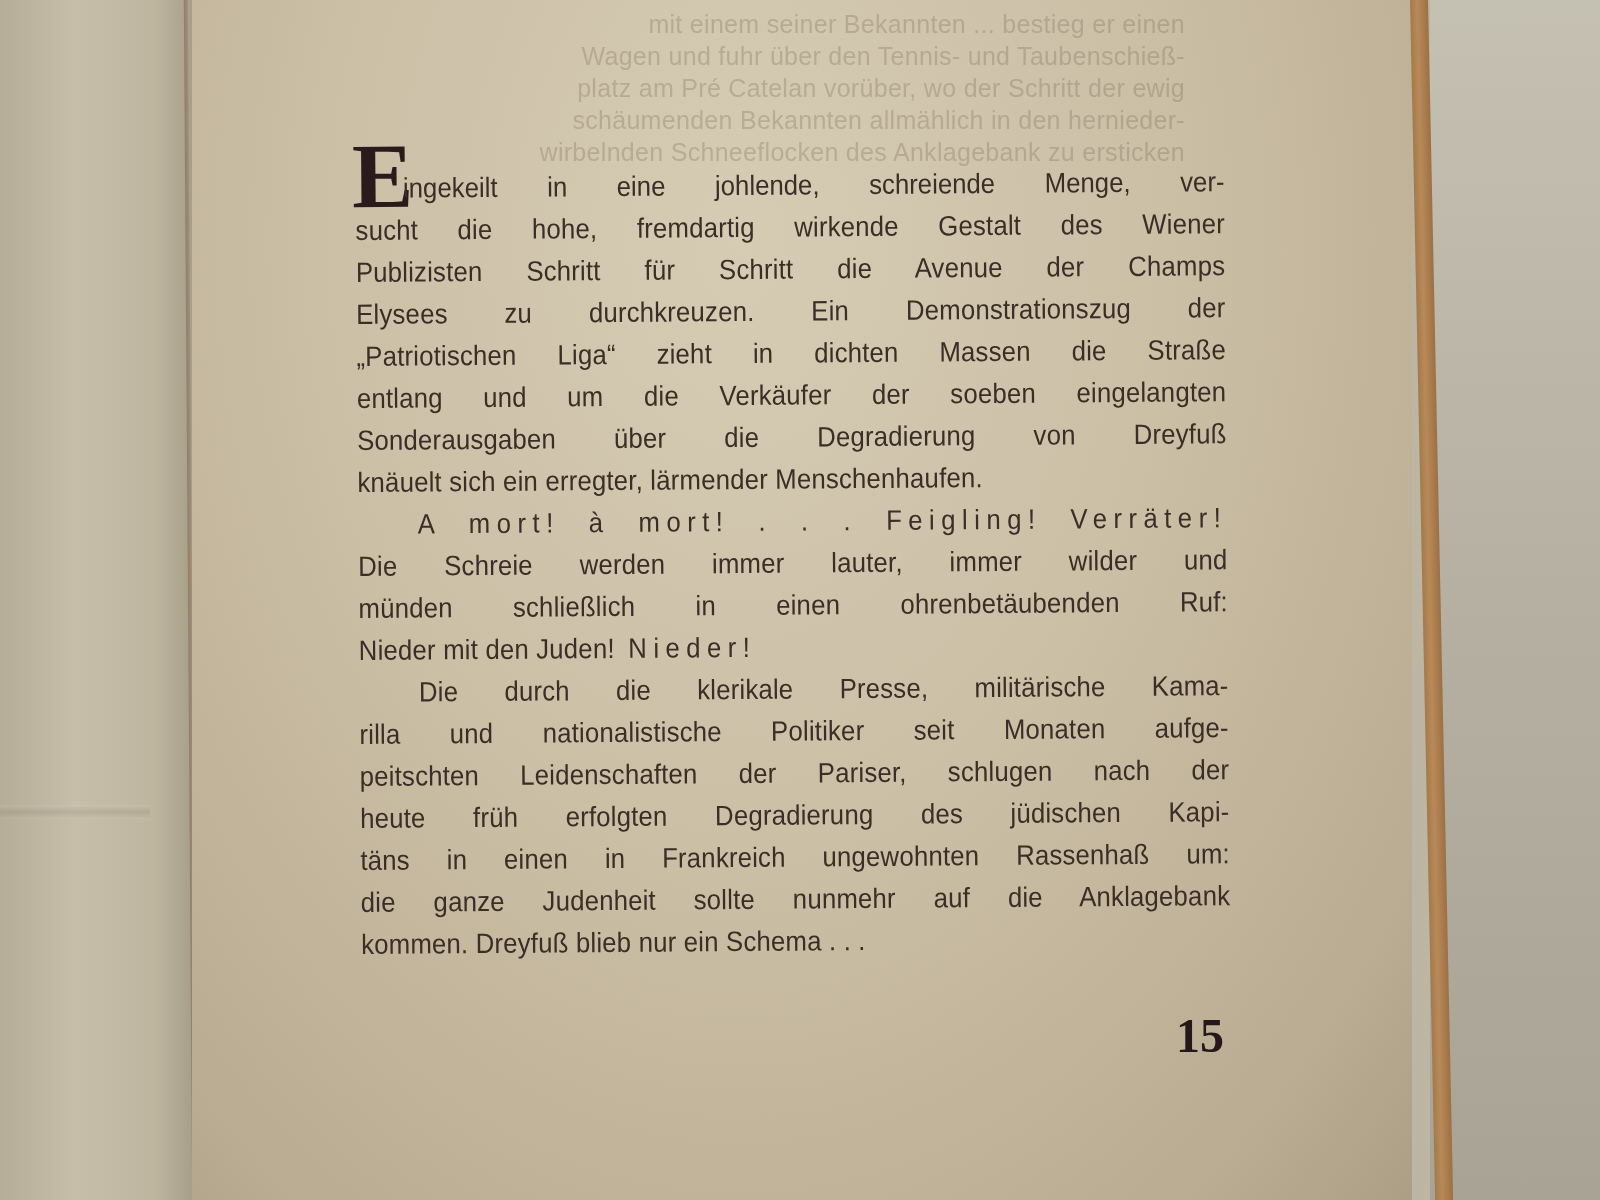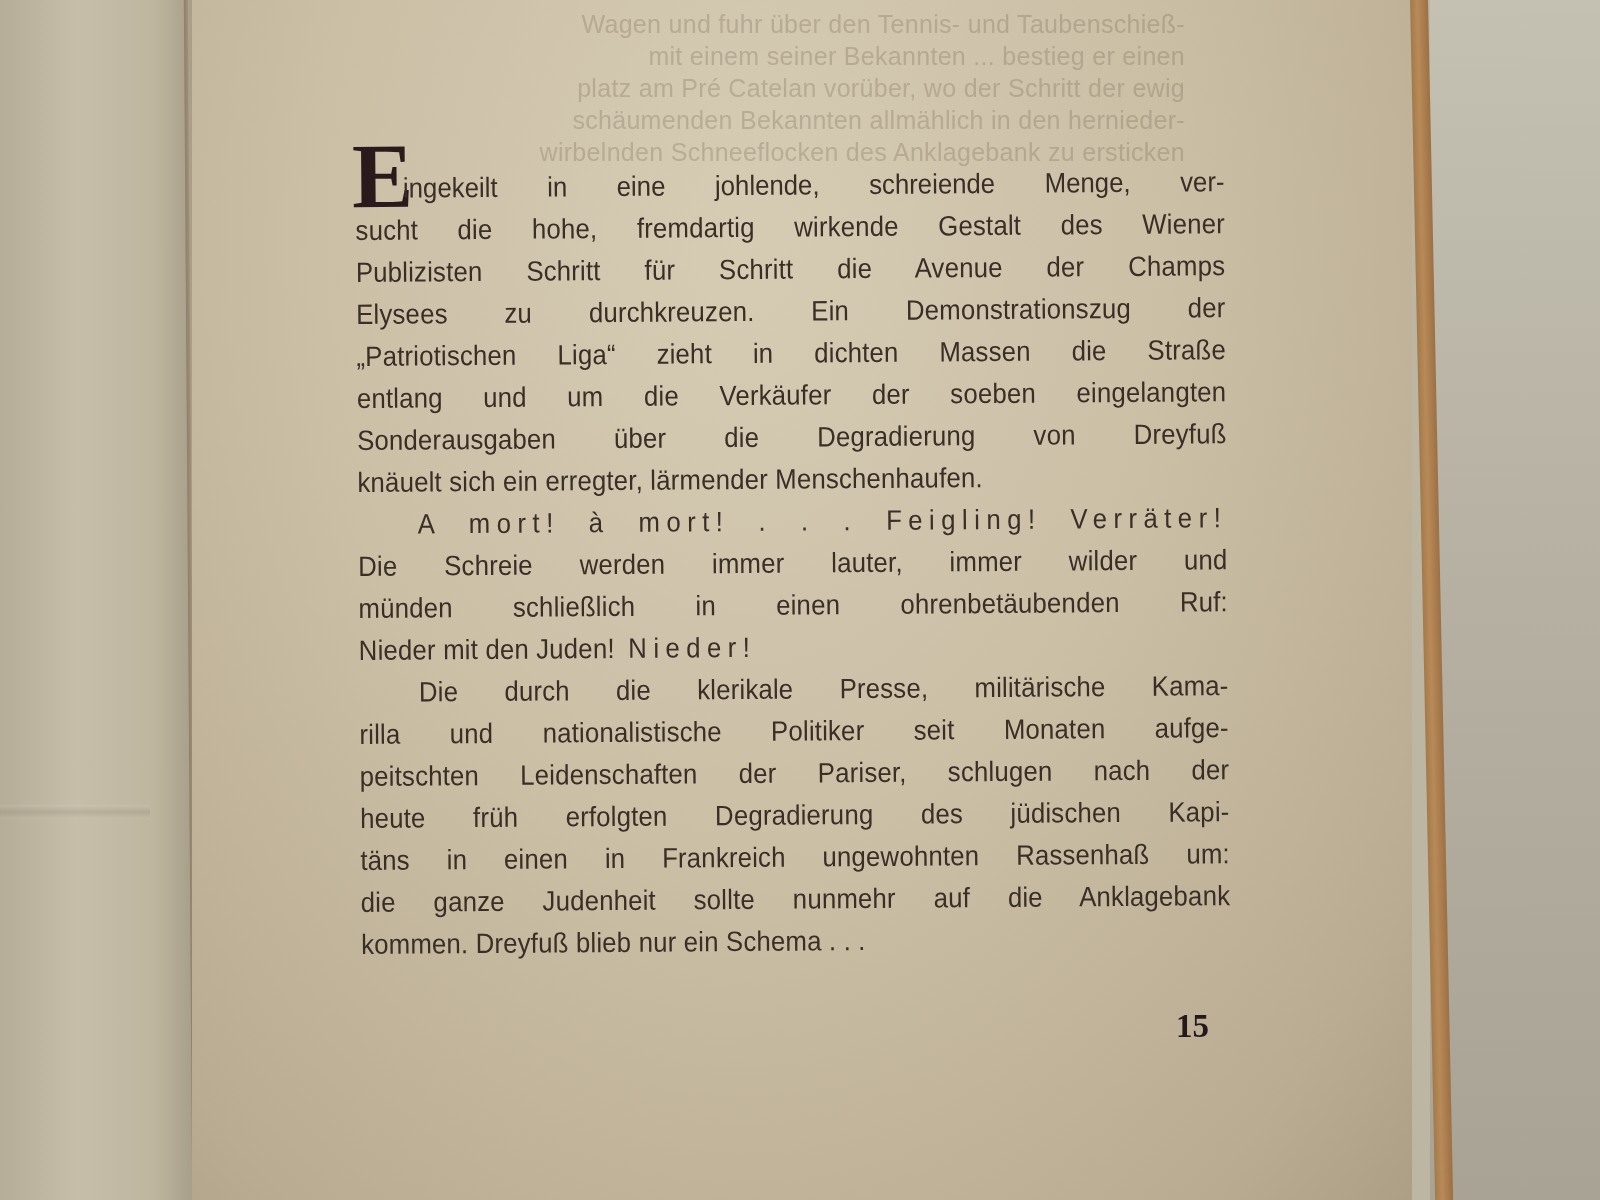--- a/index.html
+++ b/index.html
@@ -136,41 +136,41 @@
       width: 893px;
       transform: scaleX(0.92);
       transform-origin: left center;
     }
     .page-number {
       position: absolute;
       left: 1176px;
       top: 1008px;
       font-family: "Liberation Serif", serif;
       font-weight: bold;
-      font-size: 33px;
+      font-size: 48px;
       color: #24181a;
     }
   </style>
 </head>
 <body>
 
 <div class="scene">
   <div class="backdrop"></div>
 
   <div class="left-page">
     <div class="fold"></div>
   </div>
   <div class="gutter"></div>
 
   <div class="main-page"></div>
   <div class="page-edge"></div>
 
   <div class="bleed">
+    <span class="bl-line">mit einem seiner Bekannten ... bestieg er einen</span>
     <span class="bl-line">Wagen und fuhr über den Tennis- und Taubenschieß-</span>
-    <span class="bl-line">mit einem seiner Bekannten ... bestieg er einen</span>
     <span class="bl-line">platz am Pré Catelan vorüber, wo der Schritt der ewig</span>
     <span class="bl-line">schäumenden Bekannten allmählich in den hernieder-</span>
     <span class="bl-line">wirbelnden Schneeflocken des Anklagebank zu ersticken</span>
   </div>
 
   <div class="drop-cap">E</div>
 
   <div class="text-block">
 
     <div>

